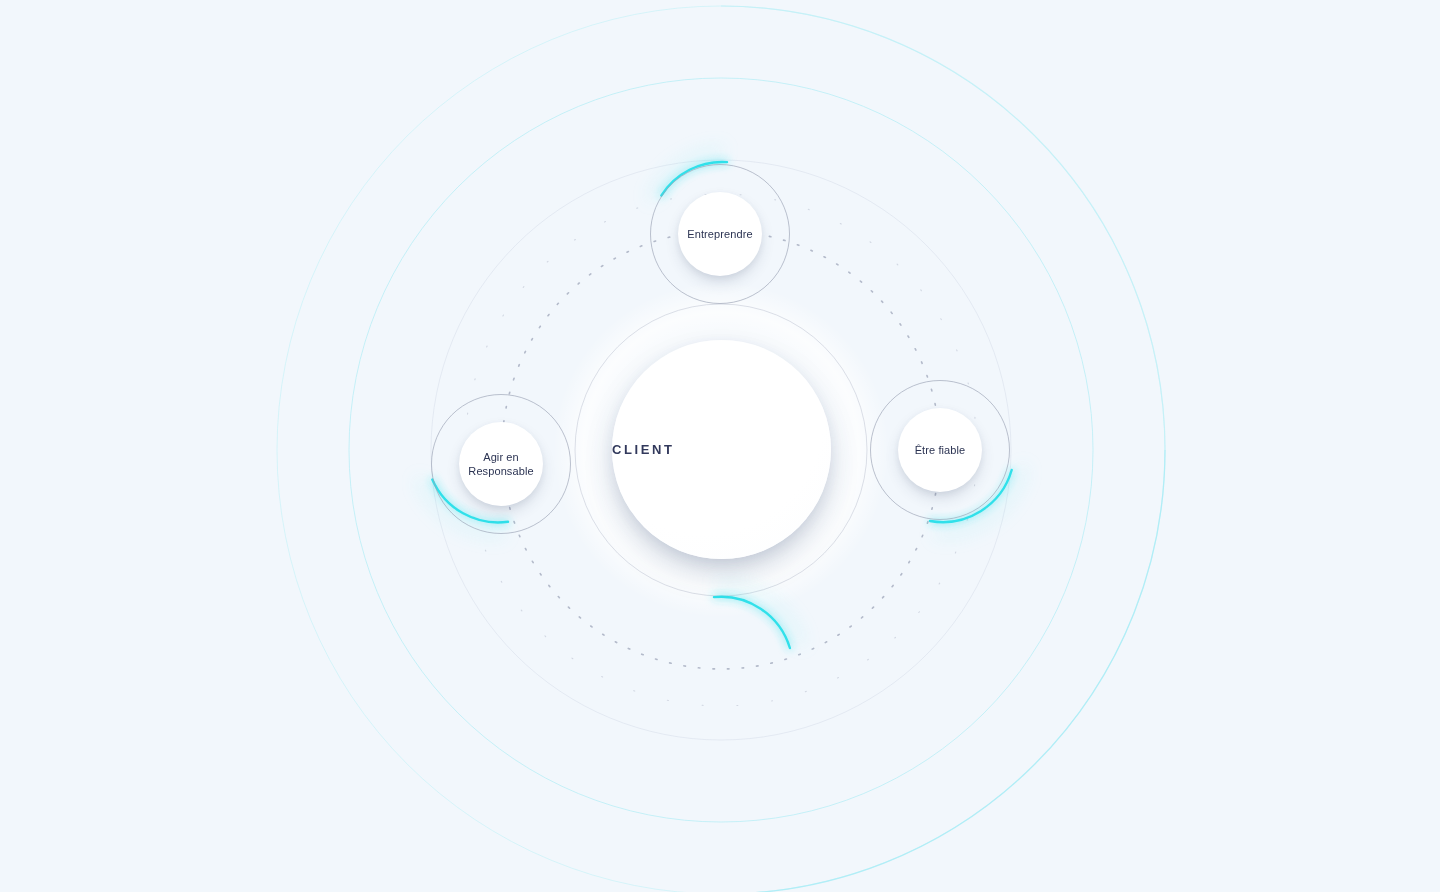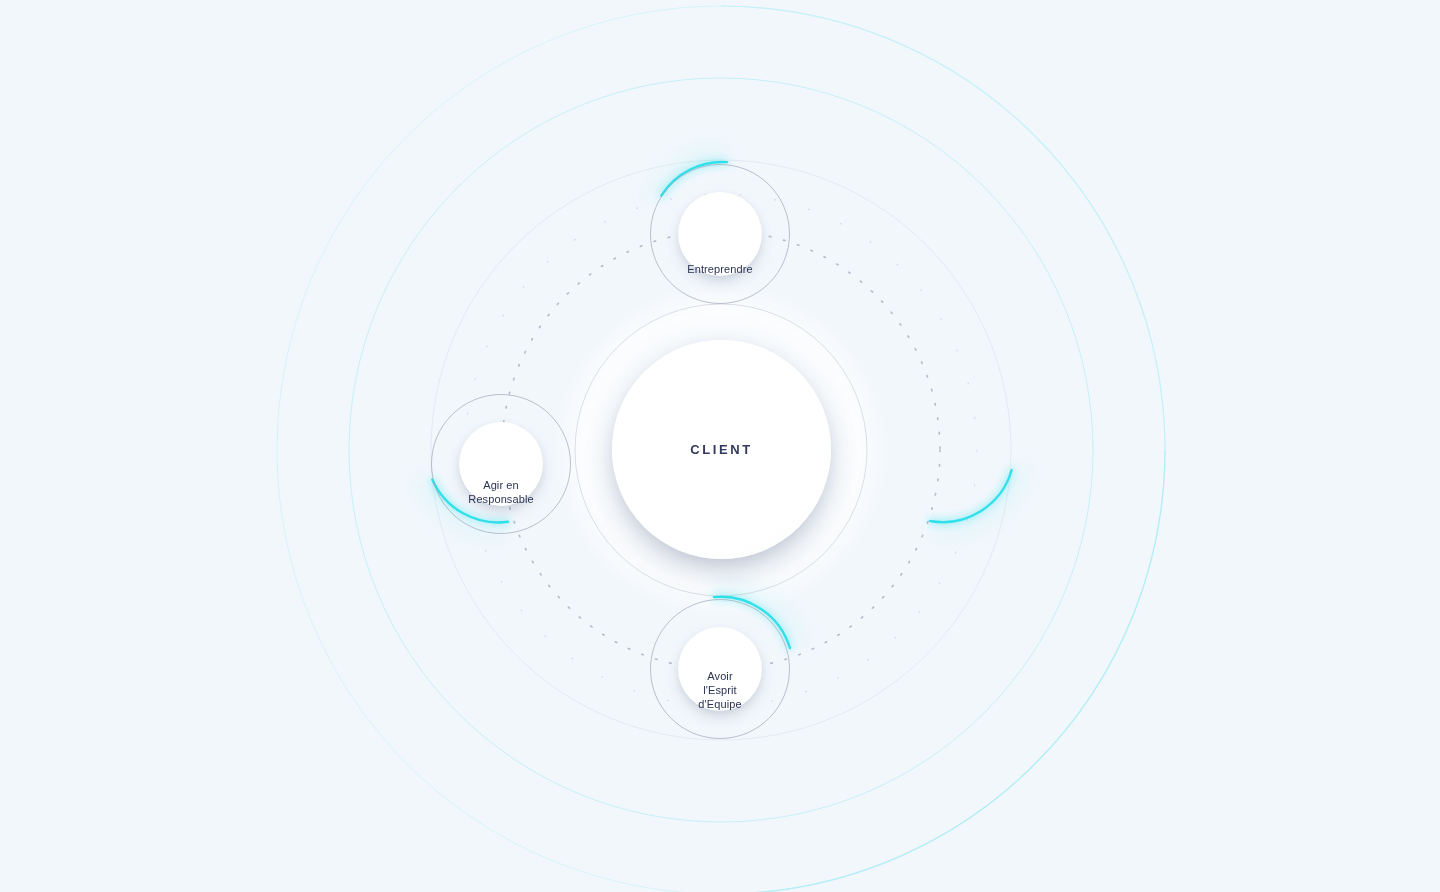--- a/index.html
+++ b/index.html
@@ -25,21 +25,21 @@
   .hub {
     position:absolute;
     left:612px; top:340px;
     width:219px; height:219px;
     border-radius:50%;
     background:
       radial-gradient(circle at 42% 34%, #ffffff 0%, #ffffff 62%, #fcfdfe 100%);
     box-shadow:
       0 16px 34px -8px rgba(46,62,96,0.26),
       0 4px 14px rgba(46,62,96,0.07);
-    display:flex; align-items:center; justify-content:center;
+    display:flex; align-items:center; justify-content:flex-start;
   }
   .hub-label {
     font-size:13px;
     font-weight:600;
     letter-spacing:2.6px;
     color:#32395c;
     white-space:nowrap;
   }
 
   
@@ -57,21 +57,21 @@
   }
   .node-disc {
     position:absolute;
     left:28px; top:28px;
     width:84px; height:84px;
     border-radius:50%;
     background:#ffffff;
     box-shadow:
       0 7px 16px -3px rgba(46,62,96,0.20),
       0 2px 6px rgba(46,62,96,0.06);
-    display:flex; align-items:flex-end; justify-content:center;
+    display:flex; align-items:center; justify-content:center;
     text-align:center;
   }
   .node-label {
     font-size:11px;
     line-height:14px;
     color:#2b3352;
     letter-spacing:.1px;
     white-space:pre-line;
     padding:0 4px;
   }
@@ -148,23 +148,21 @@
   </div>
 
   <div class="node" id="node-left">
     <div class="node-ring"></div>
     <div class="node-disc">
       <span class="node-label">Agir en
 Responsable</span>
     </div>
   </div>
 
-
-  <div class="node" id="node-bottom">
+  <div class="node" id="node-right">
     <div class="node-ring"></div>
     <div class="node-disc">
-      <span class="node-label">Avoir
-l'Esprit
-d'Equipe</span>
+      <span class="node-label">Être fiable</span>
     </div>
   </div>
+
 
 </div>
 
 </body></html>

